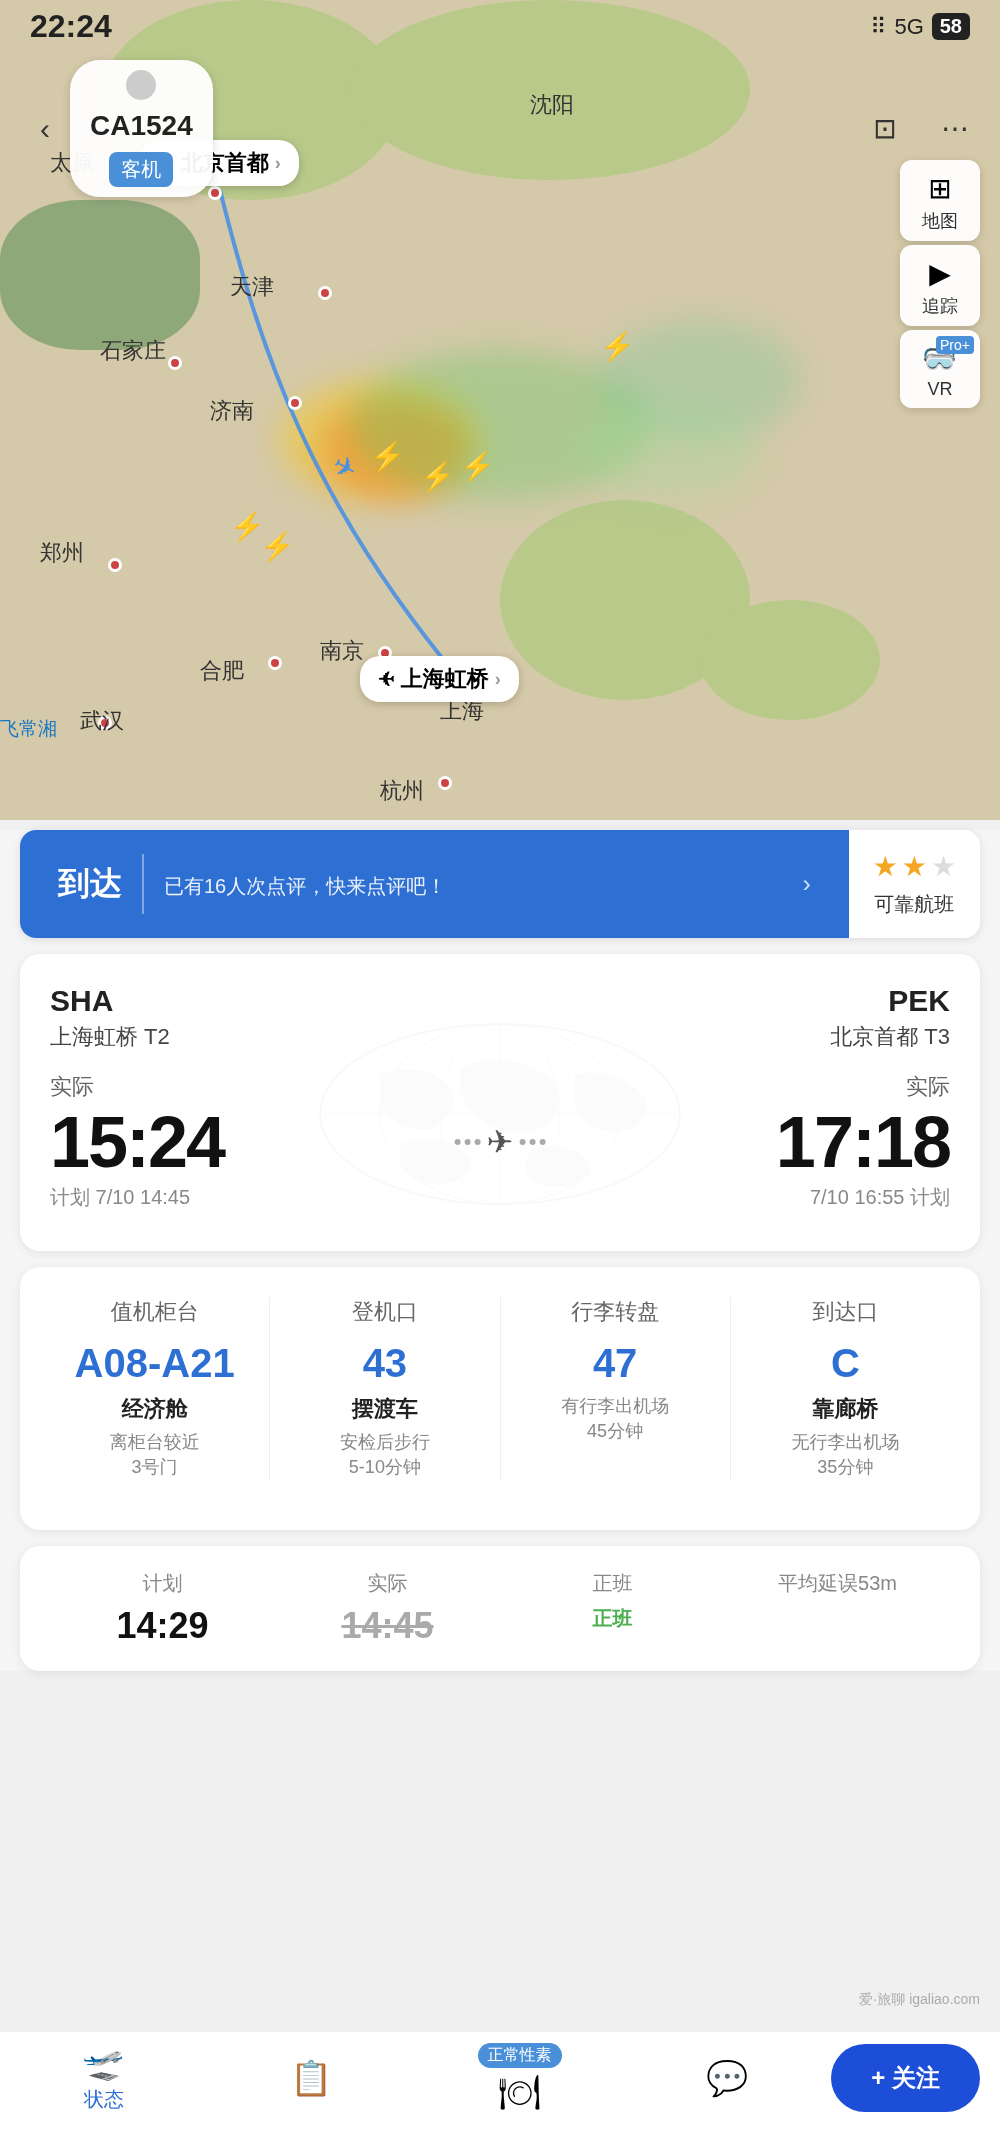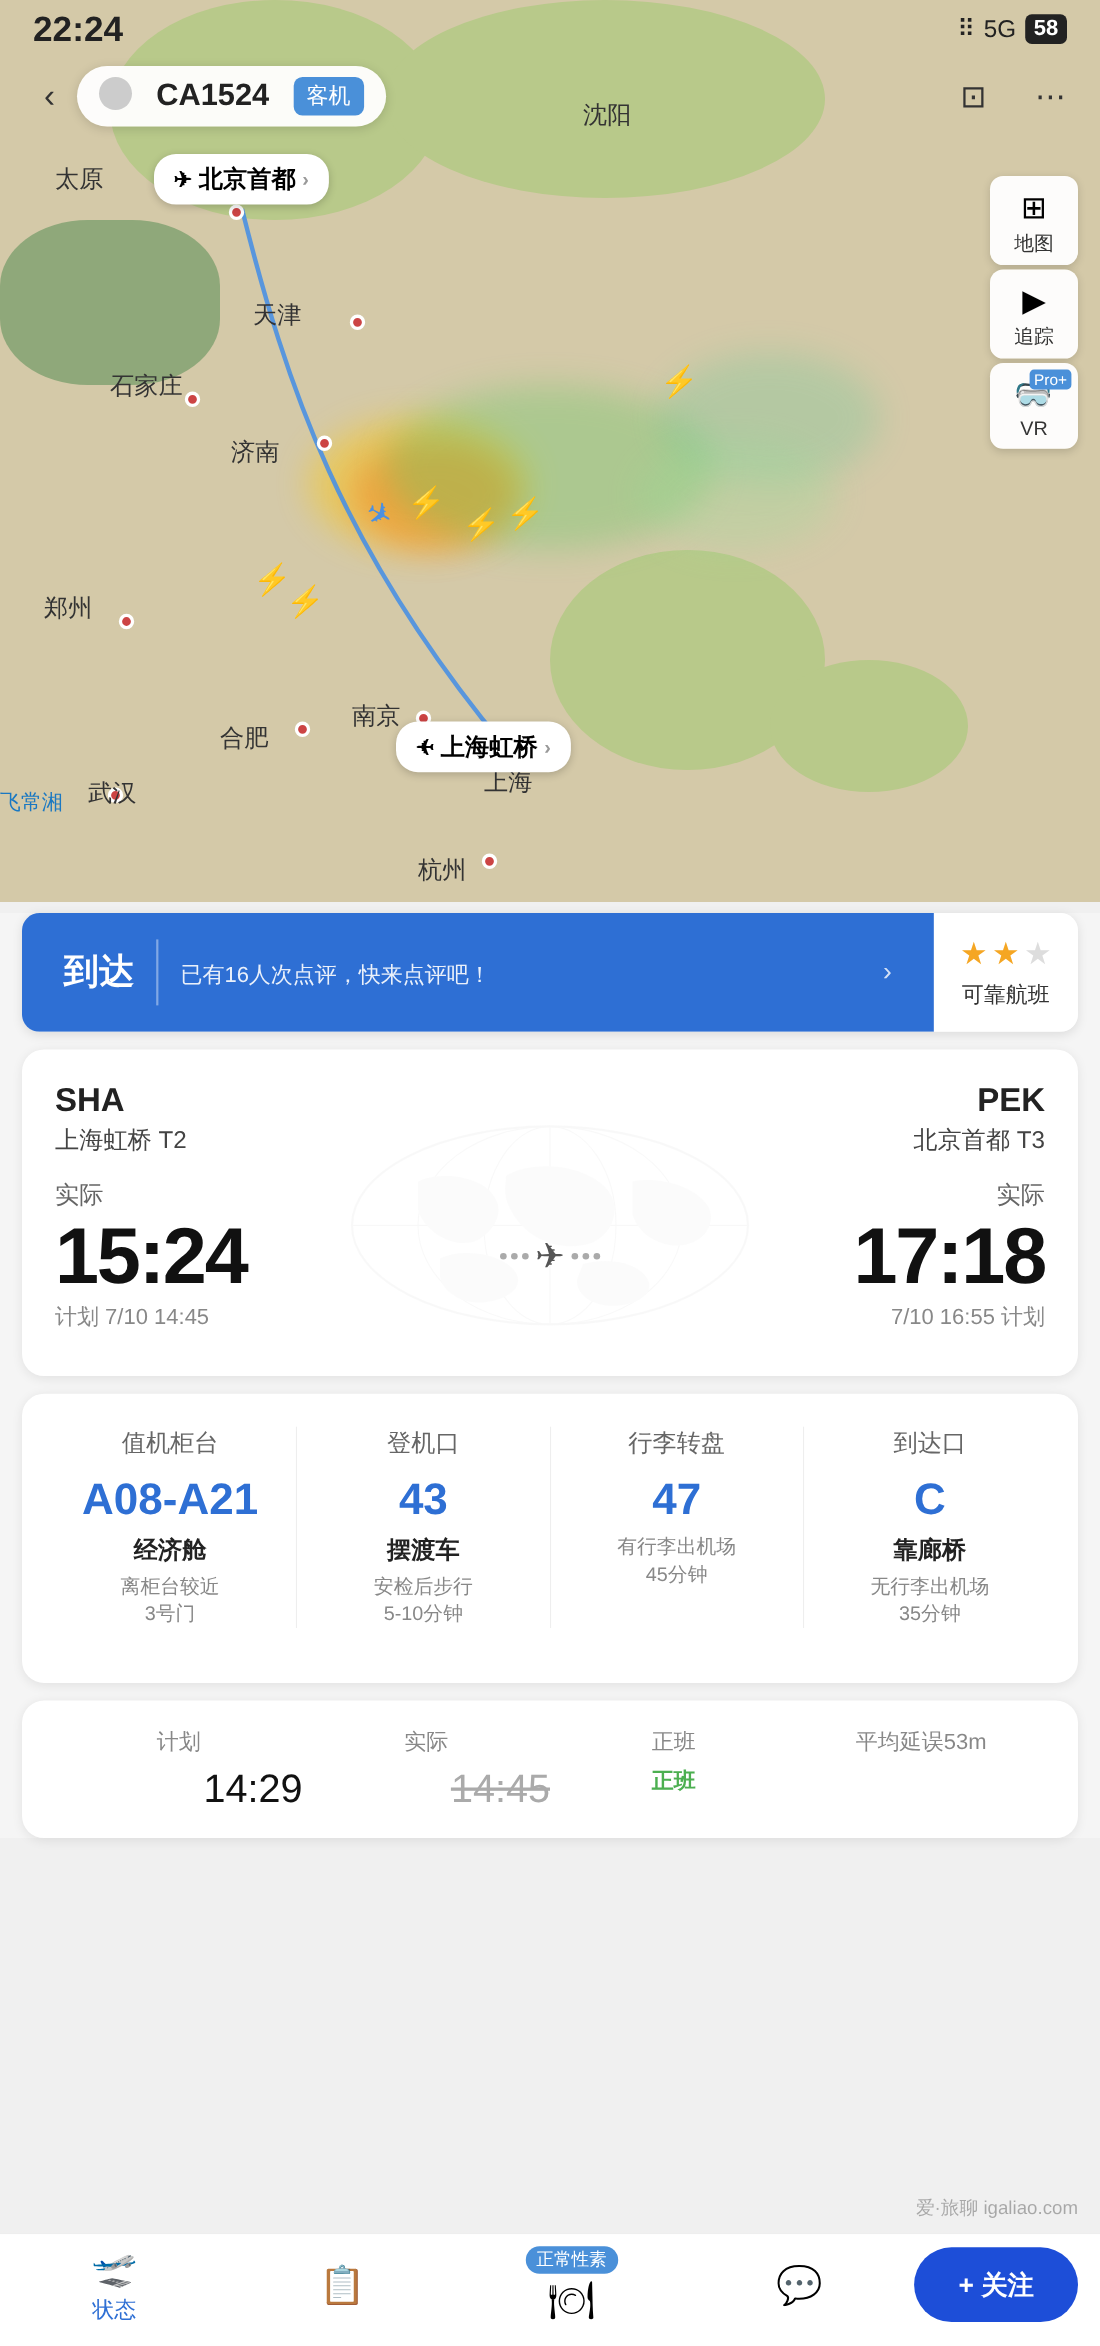--- a/index.html
+++ b/index.html
@@ -126,26 +126,27 @@
       z-index: 50;
     }
     .back-btn {
       width: 50px; height: 50px;
       display: flex; align-items: center; justify-content: center;
       font-size: 30px;
       color: #333;
     }
     .flight-badge {
       display: flex;
-      align-items: flex-start;
-      gap: 22px;
+      align-items: center;
+      gap: 10px;
       background: rgba(255,255,255,0.95);
       border-radius: 30px;
       padding: 10px 20px;
       box-shadow: 0 2px 10px rgba(0,0,0,0.15);
+      flex-direction: column;
     }
     .flight-circle {
       width: 30px; height: 30px;
       background: #ccc;
       border-radius: 50%;
     }
     .flight-number {
       font-size: 28px;
       font-weight: 700;
       color: #222;
@@ -505,44 +506,43 @@
       flex: 1;
       text-align: center;
     }
     .footer-label {
       font-size: 20px;
       color: #888;
       margin-bottom: 8px;
     }
     .footer-time {
       font-size: 36px;
-      font-weight: 400;
+      font-weight: 700;
       color: #111;
-      text-align: right;
     }
     .footer-time.strikethrough {
       text-decoration: line-through;
       color: #aaa;
     }
     .footer-status {
       font-size: 20px;
       color: #4caf50;
       font-weight: 600;
     }
     .footer-delay {
       font-size: 20px;
       color: #888;
     }
 
     
     .watermark {
       position: fixed;
-      bottom: 114px;
+      bottom: 124px;
       right: 20px;
-      font-size: 17px;
+      font-size: 14px;
       color: rgba(0,0,0,0.3);
       z-index: 100;
     }
   </style>
 </head>
 <body>
 
 <div class="status-bar">
   <span class="status-time">22:24</span>
   <div class="status-icons">

